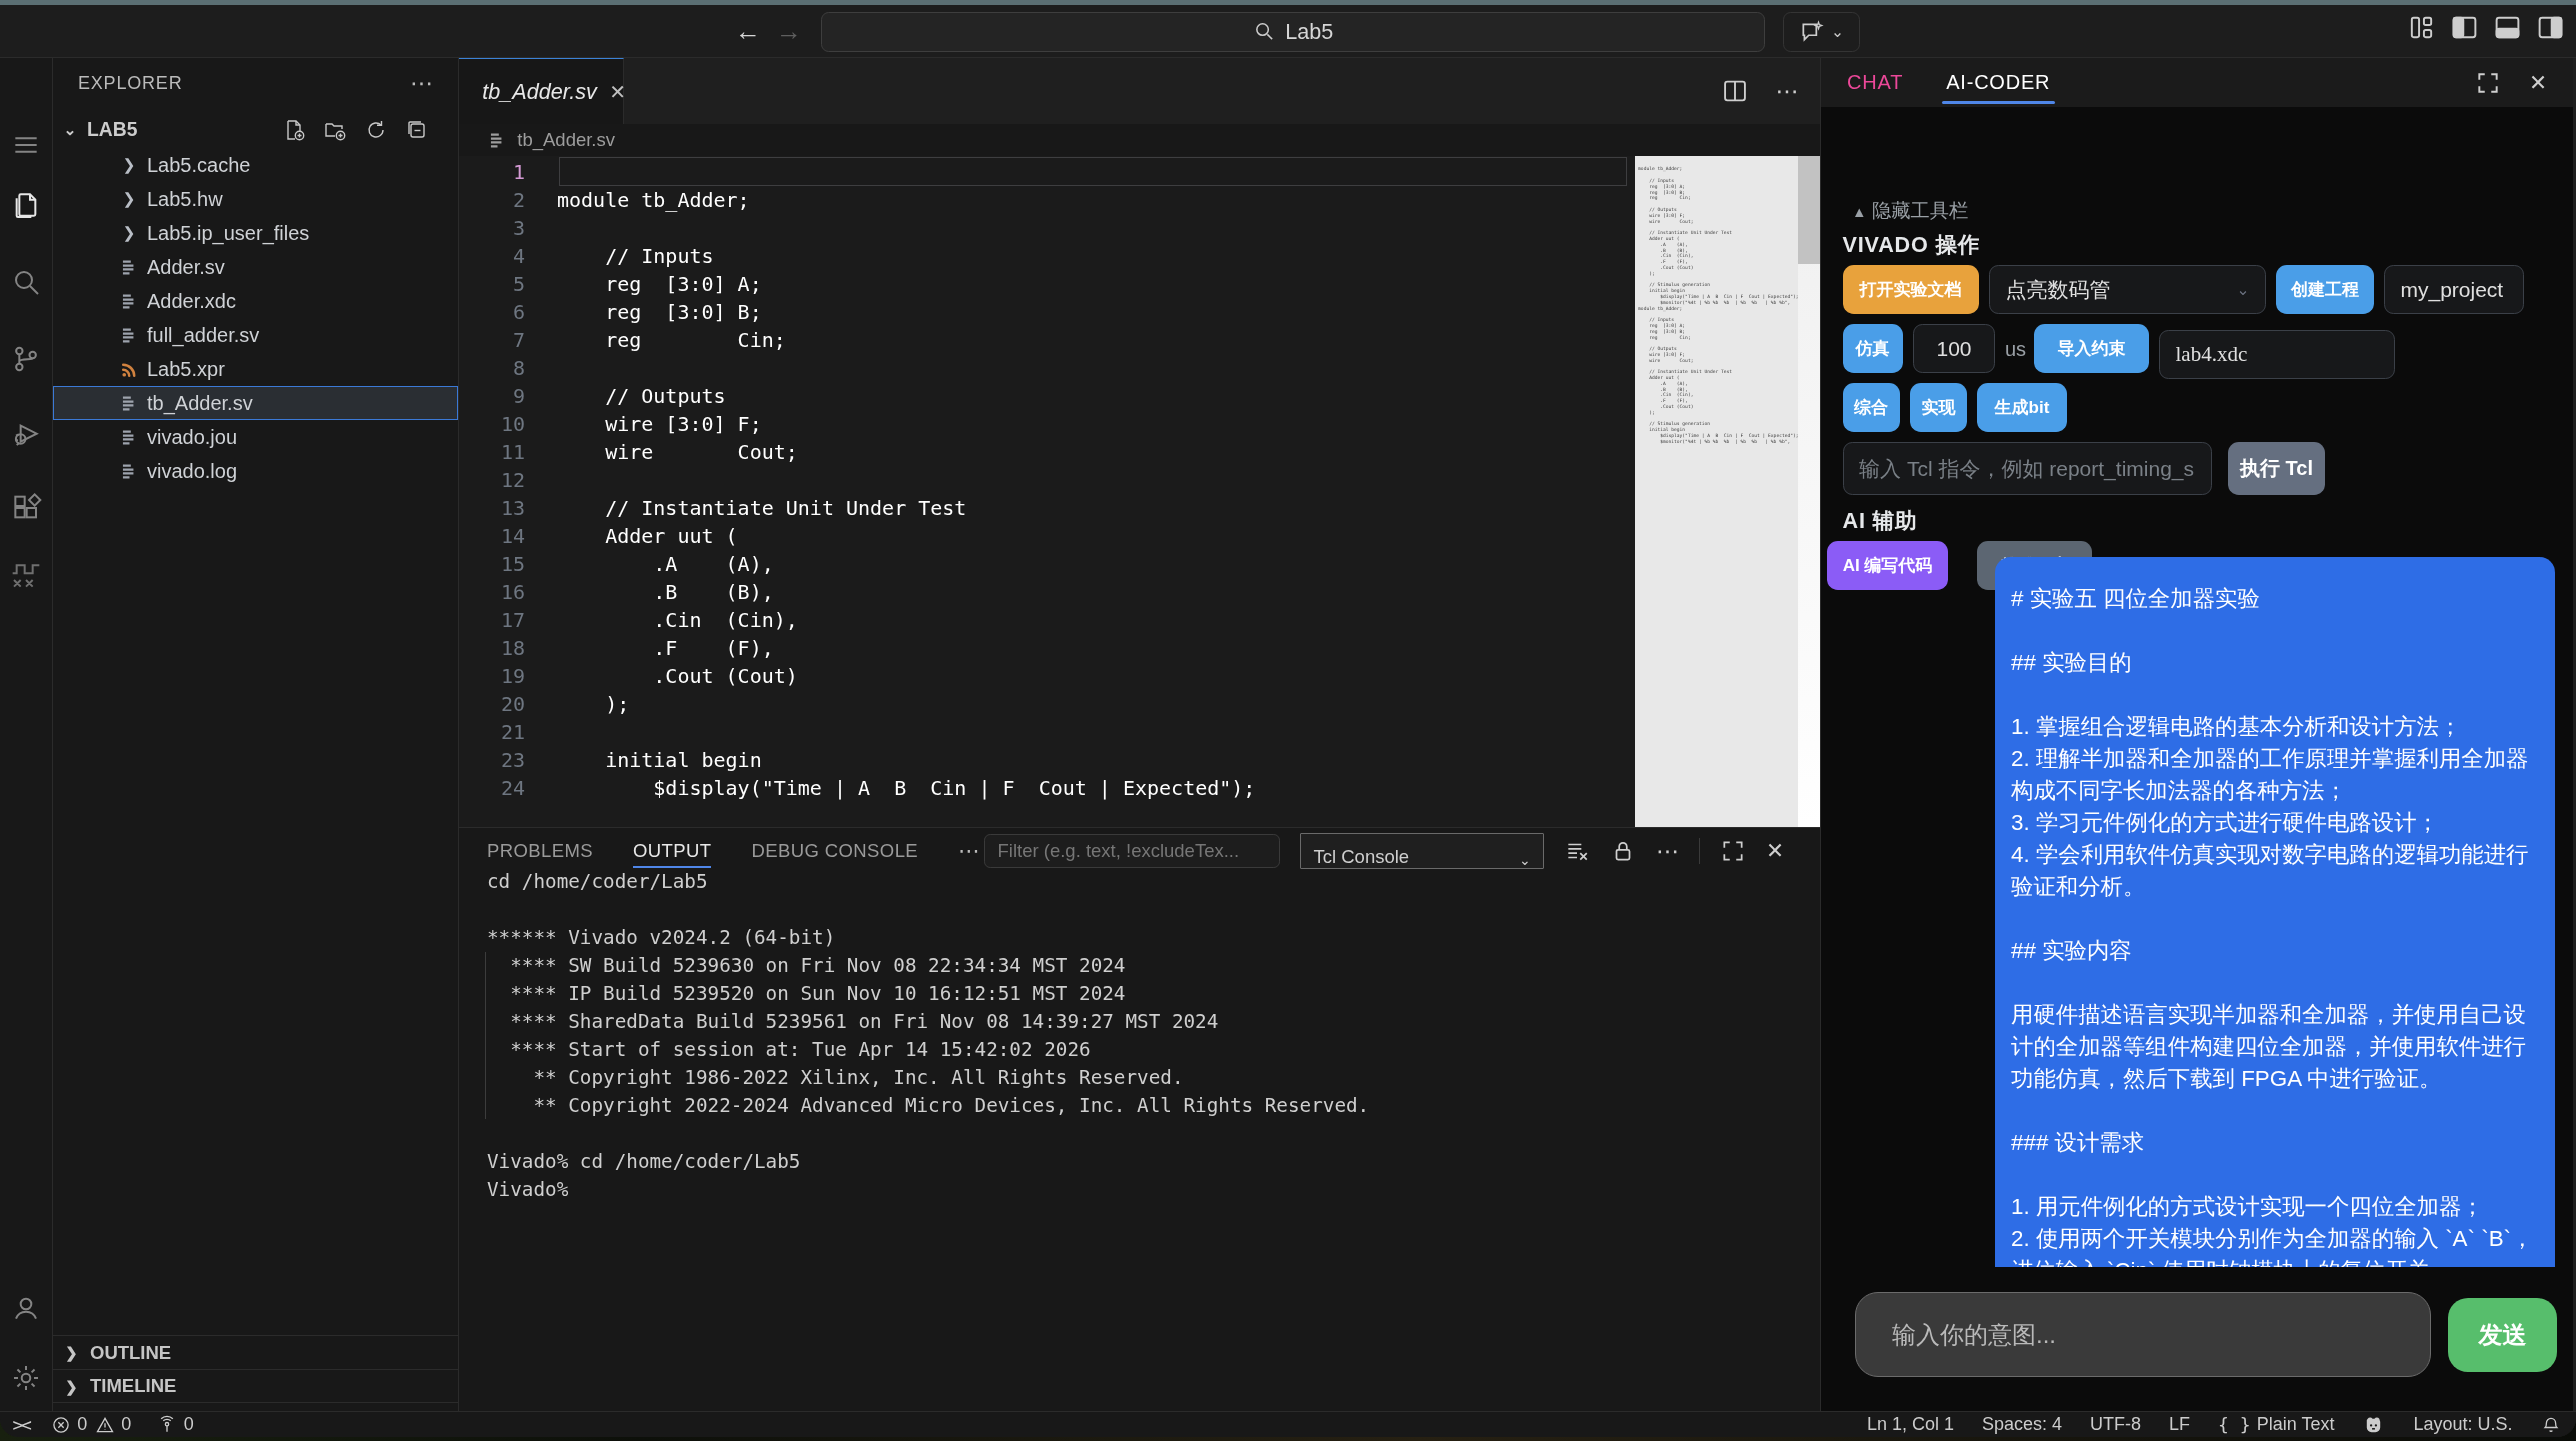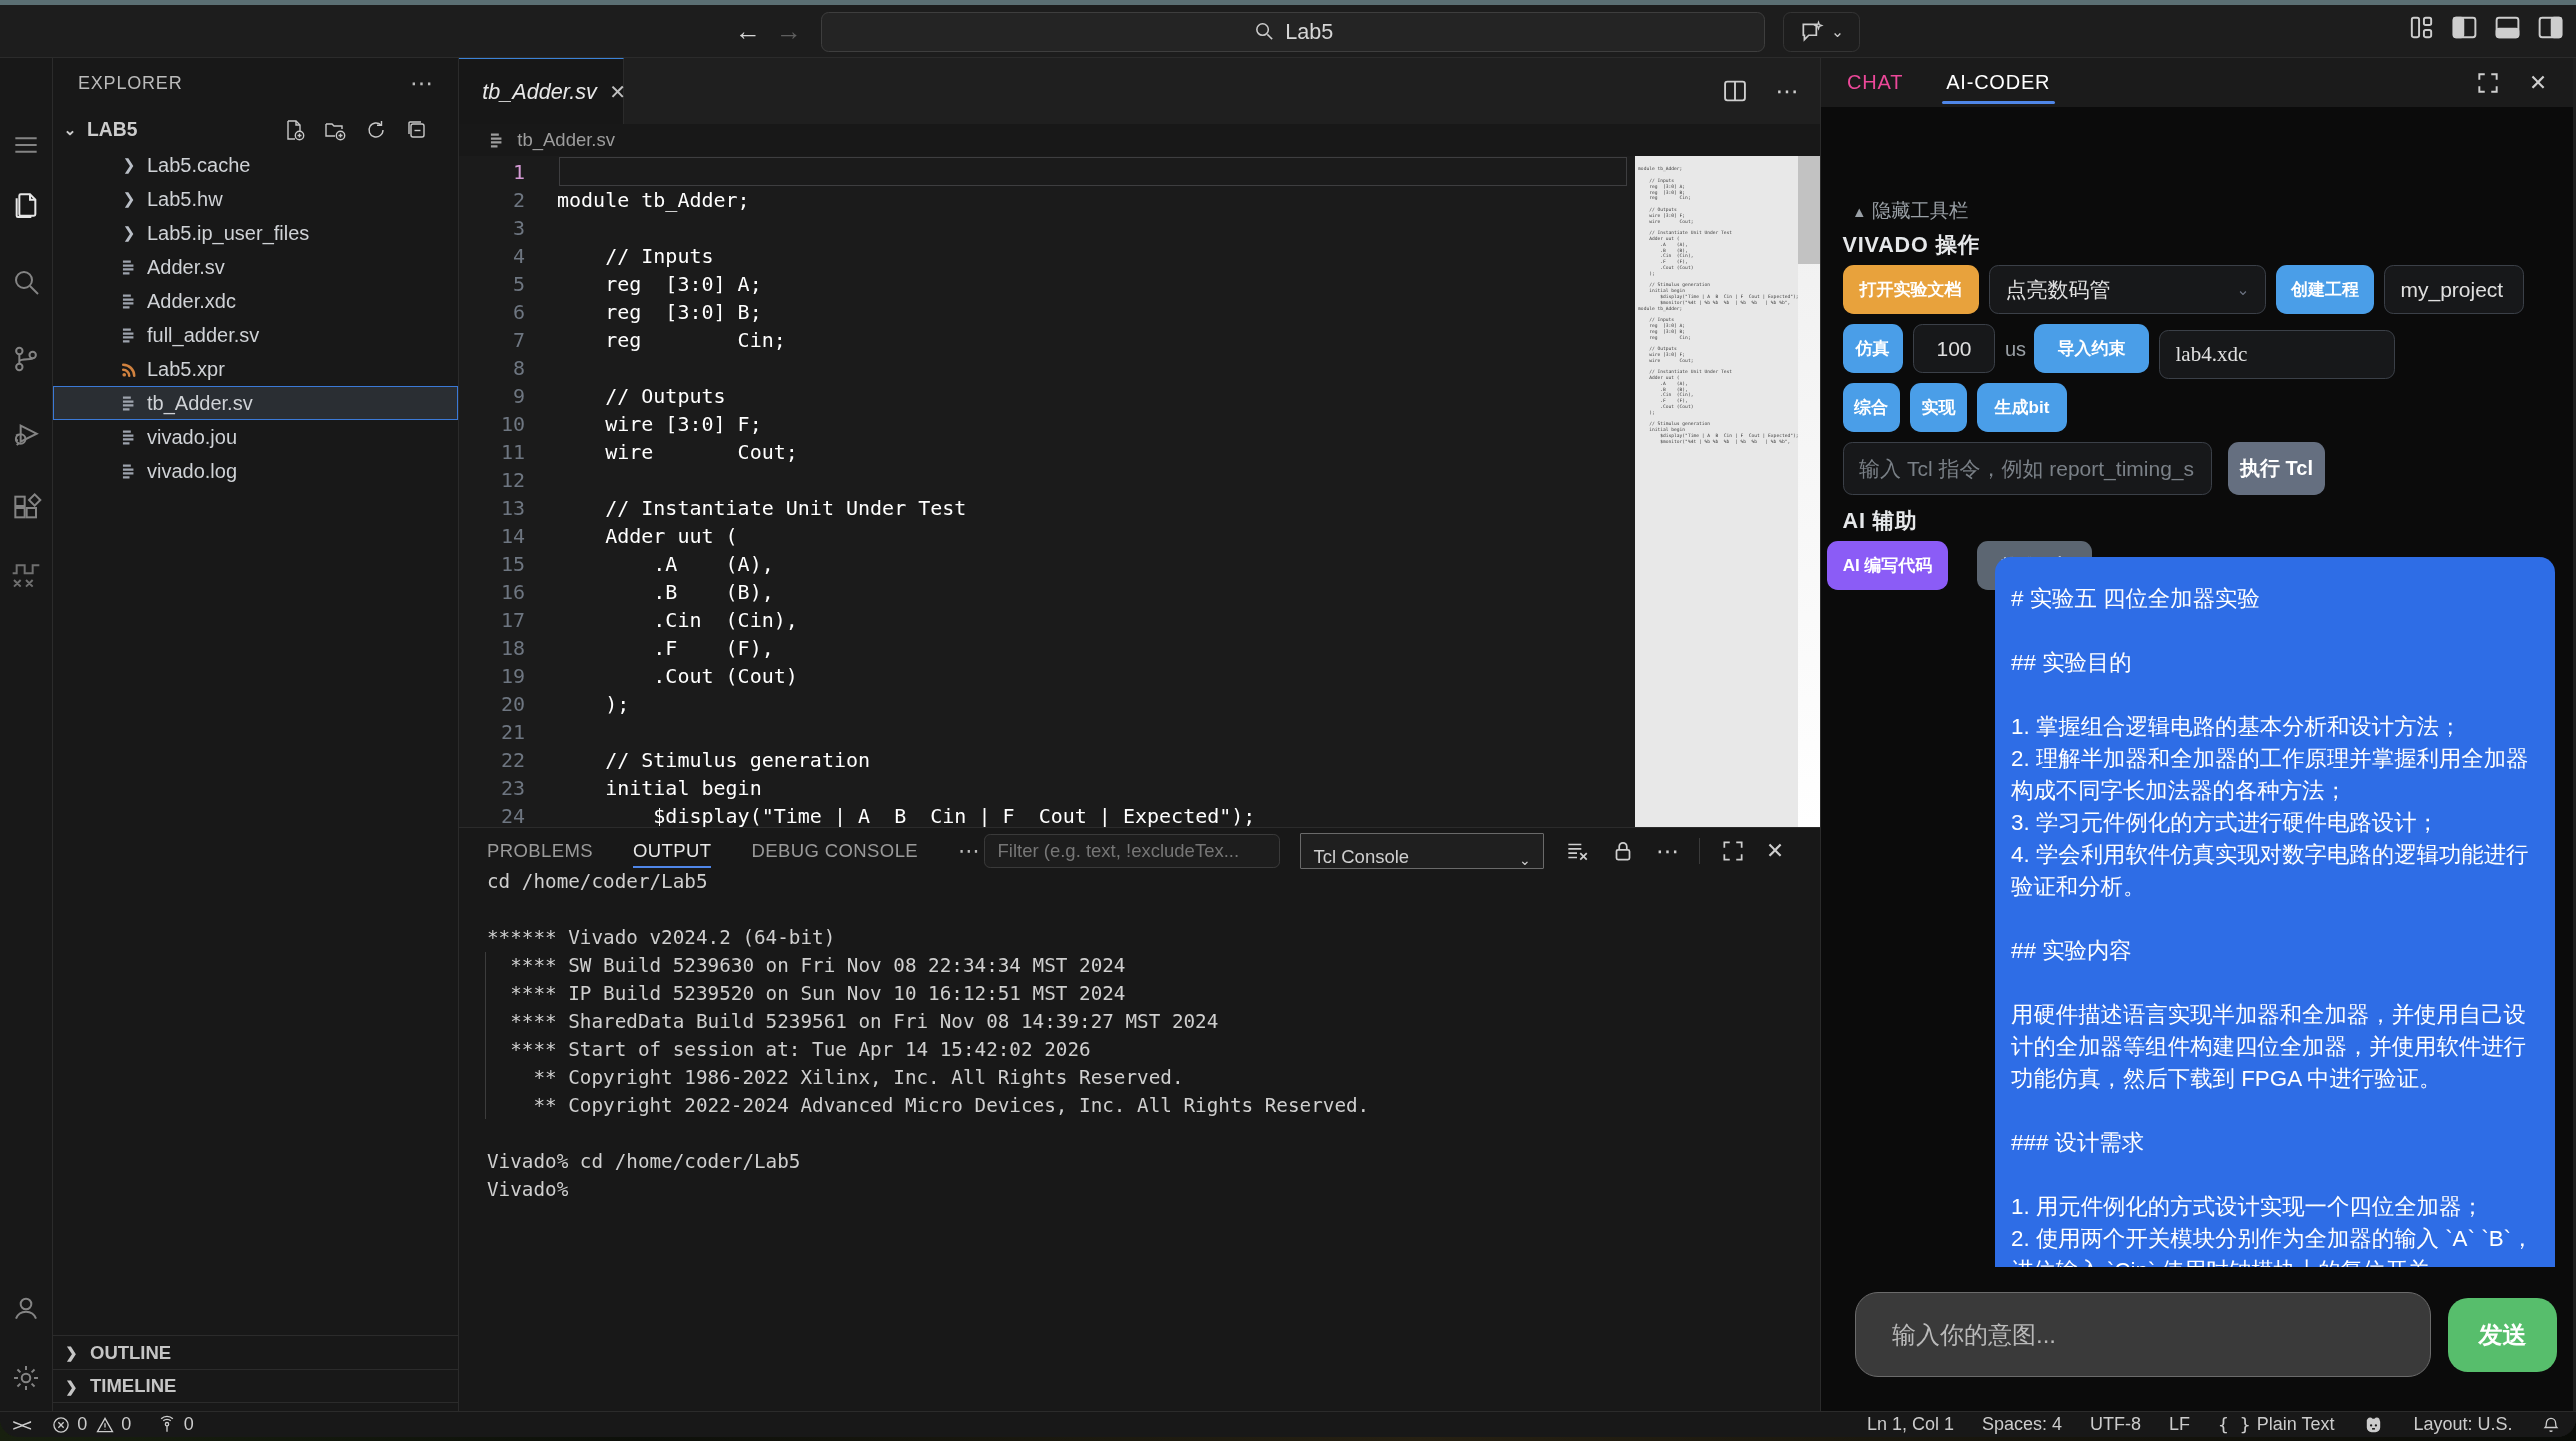--- a/index.html
+++ b/index.html
@@ -465,24 +465,20 @@
             </div>
             <div class="line">
               <span class="num">20</span>
               <span class="txt">    );</span>
             </div>
             <div class="line">
               <span class="num">21</span>
               <span class="txt"></span>
             </div>
             <div class="line">
-              <span class="num">22</span>
-              <span class="txt">    // Stimulus generation</span>
-            </div>
-            <div class="line">
               <span class="num">23</span>
               <span class="txt">    initial begin</span>
             </div>
             <div class="line">
               <span class="num">24</span>
               <span class="txt">        $display("Time | A  B  Cin | F  Cout | Expected");</span>
             </div>
           </div>
         <div class="minimap">
           <div class="mini-code" id="minimap-code">

